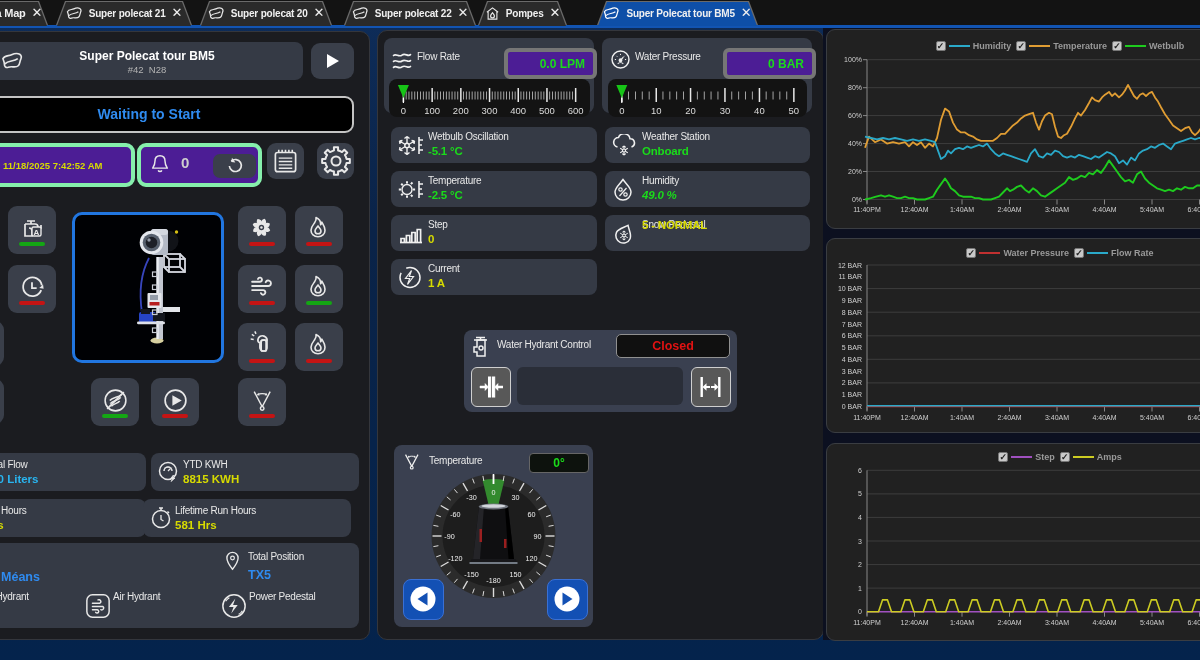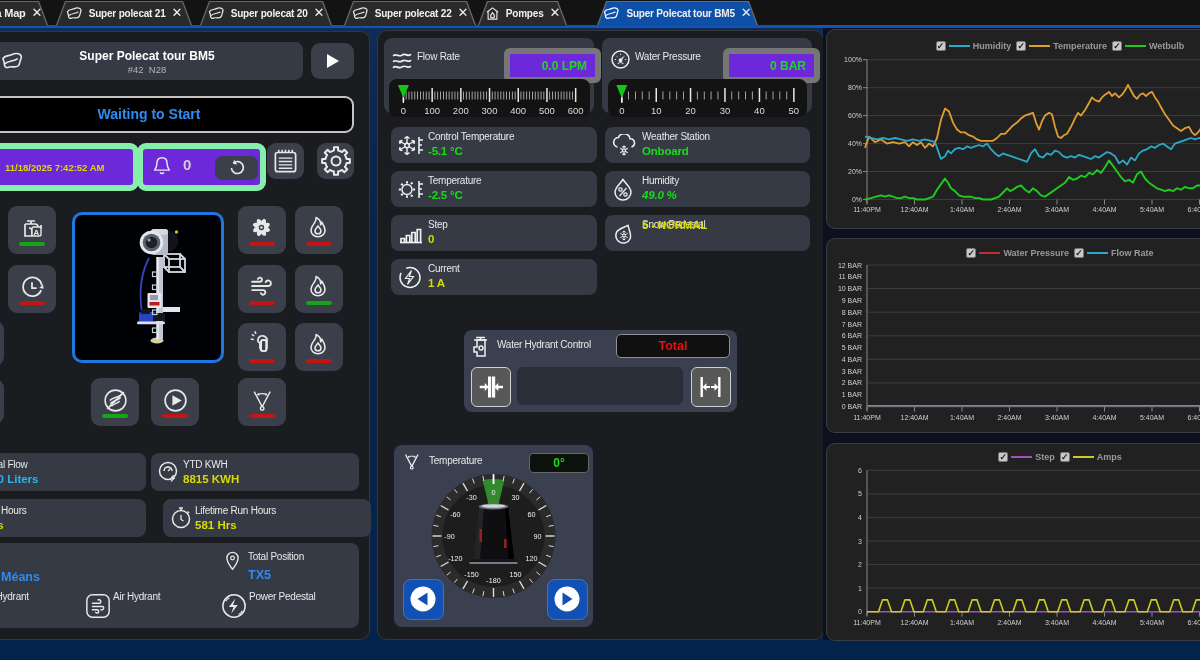--- a/index.html
+++ b/index.html
@@ -11,21 +11,21 @@
 #tabline{position:absolute;left:0;top:25px;width:1200px;height:3px;background:#1254b2;}
 .tab{position:absolute;top:1px;height:24px;}
 .tab .bgo{position:absolute;left:0;top:0;width:100%;height:100%;background:#6a6a6a;clip-path:polygon(9px 0,calc(100% - 9px) 0,100% 100%,0 100%);}
 .tab .bgi{position:absolute;left:0;top:1px;width:100%;height:100%;background:#2a2a2a;clip-path:polygon(10px 0,calc(100% - 10px) 0,calc(100% - 1px) 100%,1px 100%);}
 .tab.active .bgi{background:#0e4fa8;}
 .tab .ct{position:absolute;left:0;top:0;width:100%;height:100%;display:flex;align-items:center;justify-content:center;gap:6px;color:#f0f0f0;font-size:10px;font-weight:bold;white-space:nowrap;letter-spacing:-0.2px;}
 .tab .x{font-weight:normal;font-size:13px;line-height:1;margin-top:-1px;}
 
 .panel{position:absolute;background:#1b1c20;border:1px solid #34363c;border-radius:10px;}
 .card{position:absolute;background:#353a45;border-radius:8px;}
-.blackbox{background:#6d28d9;border:6px solid #86efac;border-radius:6px;}
+.blackbox{background:#4c1d95;border:4px solid #86efac;border-radius:6px;}
 .gtxt{color:#1adb1a;font-weight:bold;}
 .ytxt{color:#d7db00;font-weight:bold;}
 .btxt{color:#2f8bf0;font-weight:bold;}
 .lbl{color:#e8e8e8;font-size:10px;letter-spacing:-0.25px;}
 .btn{position:absolute;background:#3a3f4a;border-radius:9px;display:flex;flex-direction:column;align-items:center;justify-content:center;}
 .btn .bar{position:absolute;bottom:8px;left:11px;right:11px;height:4.5px;border-radius:2.5px;}
 .bar.red{background:#c41414;}
 .bar.green{background:#14a614;}
 svg{display:block;}
 
@@ -311,21 +311,21 @@
             <path d="M17.5,16 l-3,3.5 h2.5 l-2,3 4,-3.5 h-2.5 z" fill="#e8e8e8" stroke-width="0.8"></path>
           </g>
         </svg>
     <div class="abs lbl" style="left:32px;top:6px;">YTD KWH</div>
     <div class="abs ytxt" style="left:32px;top:20px;font-size:11.5px;">8815 KWH</div>
   </div>
   <div class="card" style="left:5px;top:467px;width:202px;height:38px;">
     <div class="abs lbl" style="left:2px;top:6px;white-space:nowrap;">Season Run Hours</div>
     <div class="abs ytxt" style="left:13px;top:20px;font-size:11.5px;letter-spacing:-0.2px;white-space:nowrap;">1035 Hrs</div>
   </div>
-  <div class="card" style="left:224px;top:467px;width:208px;height:38px;">
+  <div class="card" style="left:204px;top:467px;width:208px;height:38px;">
     <svg class="abs" style="left:5px;top:6px" width="26" height="26" viewBox="0 0 26 26">
           <g fill="none" stroke="#e8e8e8" stroke-width="1.5">
             <circle cx="13" cy="14" r="8.5"></circle>
             <path d="M11,3 h4 M13,3 v2.5"></path>
             <path d="M19.5,6.5 l1.5,1.5"></path>
             <path d="M13,10 v4.5 l2.5,1.5" stroke-width="1.3"></path>
           </g>
         </svg>
     <div class="abs lbl" style="left:32px;top:6px;">Lifetime Run Hours</div>
     <div class="abs ytxt" style="left:32px;top:20px;font-size:11.5px;">581 Hrs</div>
@@ -498,21 +498,21 @@
         </div>
   </div>
   <div class="card" style="left:13px;top:96px;width:206px;height:36px;">
     <svg class="abs" style="left:7px;top:7px" width="26" height="23" viewBox="0 0 26 23">
           <g stroke="#f0f0f0" stroke-width="1.4" fill="none">
             <path d="M9,2.5 V20.5 M1.5,7 L16.5,16 M16.5,7 L1.5,16 M9,2.5 L6.5,4.5 M9,2.5 L11.5,4.5 M9,20.5 L6.5,18.5 M9,20.5 L11.5,18.5 M1.5,7 L2,10 M1.5,7 L4.5,6.5 M16.5,16 L16,13 M16.5,16 L13.5,16.5 M16.5,7 L13.5,6.5 M16.5,7 L16,10 M1.5,16 L4.5,16.5 M1.5,16 L2,13"></path>
             <circle cx="9" cy="11.5" r="2.2" fill="#3a3f4a"></circle>
           </g>
           <path d="M21,3 V20 M21,6 H25 M21,11 H24 M21,16 H25" stroke="#f0f0f0" stroke-width="1.6" fill="none"></path>
         </svg>
-    <div class="abs lbl" style="left:37px;top:4px;white-space:nowrap;">Control Temperature</div>
+    <div class="abs lbl" style="left:37px;top:4px;white-space:nowrap;">Wetbulb Oscillation</div>
     <div class="abs gtxt" style="left:37px;top:18px;font-size:11.5px;letter-spacing:-0.2px;white-space:nowrap;">-5.1 °C</div>
   </div>
   <div class="card" style="left:227px;top:96px;width:205px;height:36px;">
     <svg class="abs" style="left:7px;top:7px" width="26" height="23" viewBox="0 0 26 23">
           <g stroke="#f0f0f0" stroke-width="1.6" fill="none">
             <path d="M5.5,13 a4.8,4.8 0 0 1 1,-9.5 a6,6 0 0 1 11.5,1.2 a4.2,4.2 0 0 1 1.5,8.2"></path>
           </g>
           <g stroke="#f0f0f0" stroke-width="1.1" fill="none">
             <path d="M12,12 v9 M8.2,14.2 l7.6,4.6 M15.8,14.2 l-7.6,4.6 M12,12 l-1.8,1.4 M12,12 l1.8,1.4 M12,21 l-1.8,-1.4 M12,21 l1.8,-1.4"></path>
             <circle cx="12" cy="16.5" r="1.5" fill="#3a3f4a"></circle>
@@ -577,21 +577,21 @@
   </div>
   <div class="card" style="left:86px;top:299px;width:273px;height:82px;background:#3a4050;">
     <svg class="abs" style="left:8px;top:5px" width="17" height="26" viewBox="0 0 17 26">
           <g fill="none" stroke="#f0f0f0" stroke-width="1.5">
             <path d="M5,5 h8 v16 h-8 v-4 h-3 v-5 h3 z"></path>
             <path d="M2,5 h13 M8.5,5 v-2.5 M4,2.5 h9"></path>
             <circle cx="9" cy="13" r="2"></circle>
           </g>
         </svg>
     <div class="abs lbl" style="left:33px;top:9px;white-space:nowrap;">Water Hydrant Control</div>
-    <div class="abs" style="left:152px;top:4px;width:112px;height:22px;background:#101010;border:1px solid #909090;border-radius:5px;text-align:center;line-height:22px;font-size:12.5px;font-weight:bold;color:#e01212;">Total</div>
+    <div class="abs" style="left:152px;top:4px;width:112px;height:22px;background:#101010;border:1px solid #909090;border-radius:5px;text-align:center;line-height:22px;font-size:12.5px;font-weight:bold;color:#e01212;">Closed</div>
     <div class="abs" style="left:7px;top:37px;width:38px;height:38px;background:#585858;border:1px solid #cfcfcf;border-radius:6px;">
       <svg style="margin:7px 0 0 6px" width="25" height="24" viewBox="0 0 25 24">
             <g stroke="#fff" fill="#fff">
               <rect x="10.5" y="2" width="2.2" height="20"></rect>
               <rect x="14.5" y="2" width="2.2" height="20"></rect>
               <path d="M2,11 h5 v-2.5 l3.5,3.5 -3.5,3.5 v-2.5 h-5 z" stroke-width="0.5"></path>
               <path d="M25,11 h-5 v-2.5 l-3.5,3.5 3.5,3.5 v-2.5 h5 z" stroke-width="0.5"></path>
             </g>
           </svg>
     </div>

